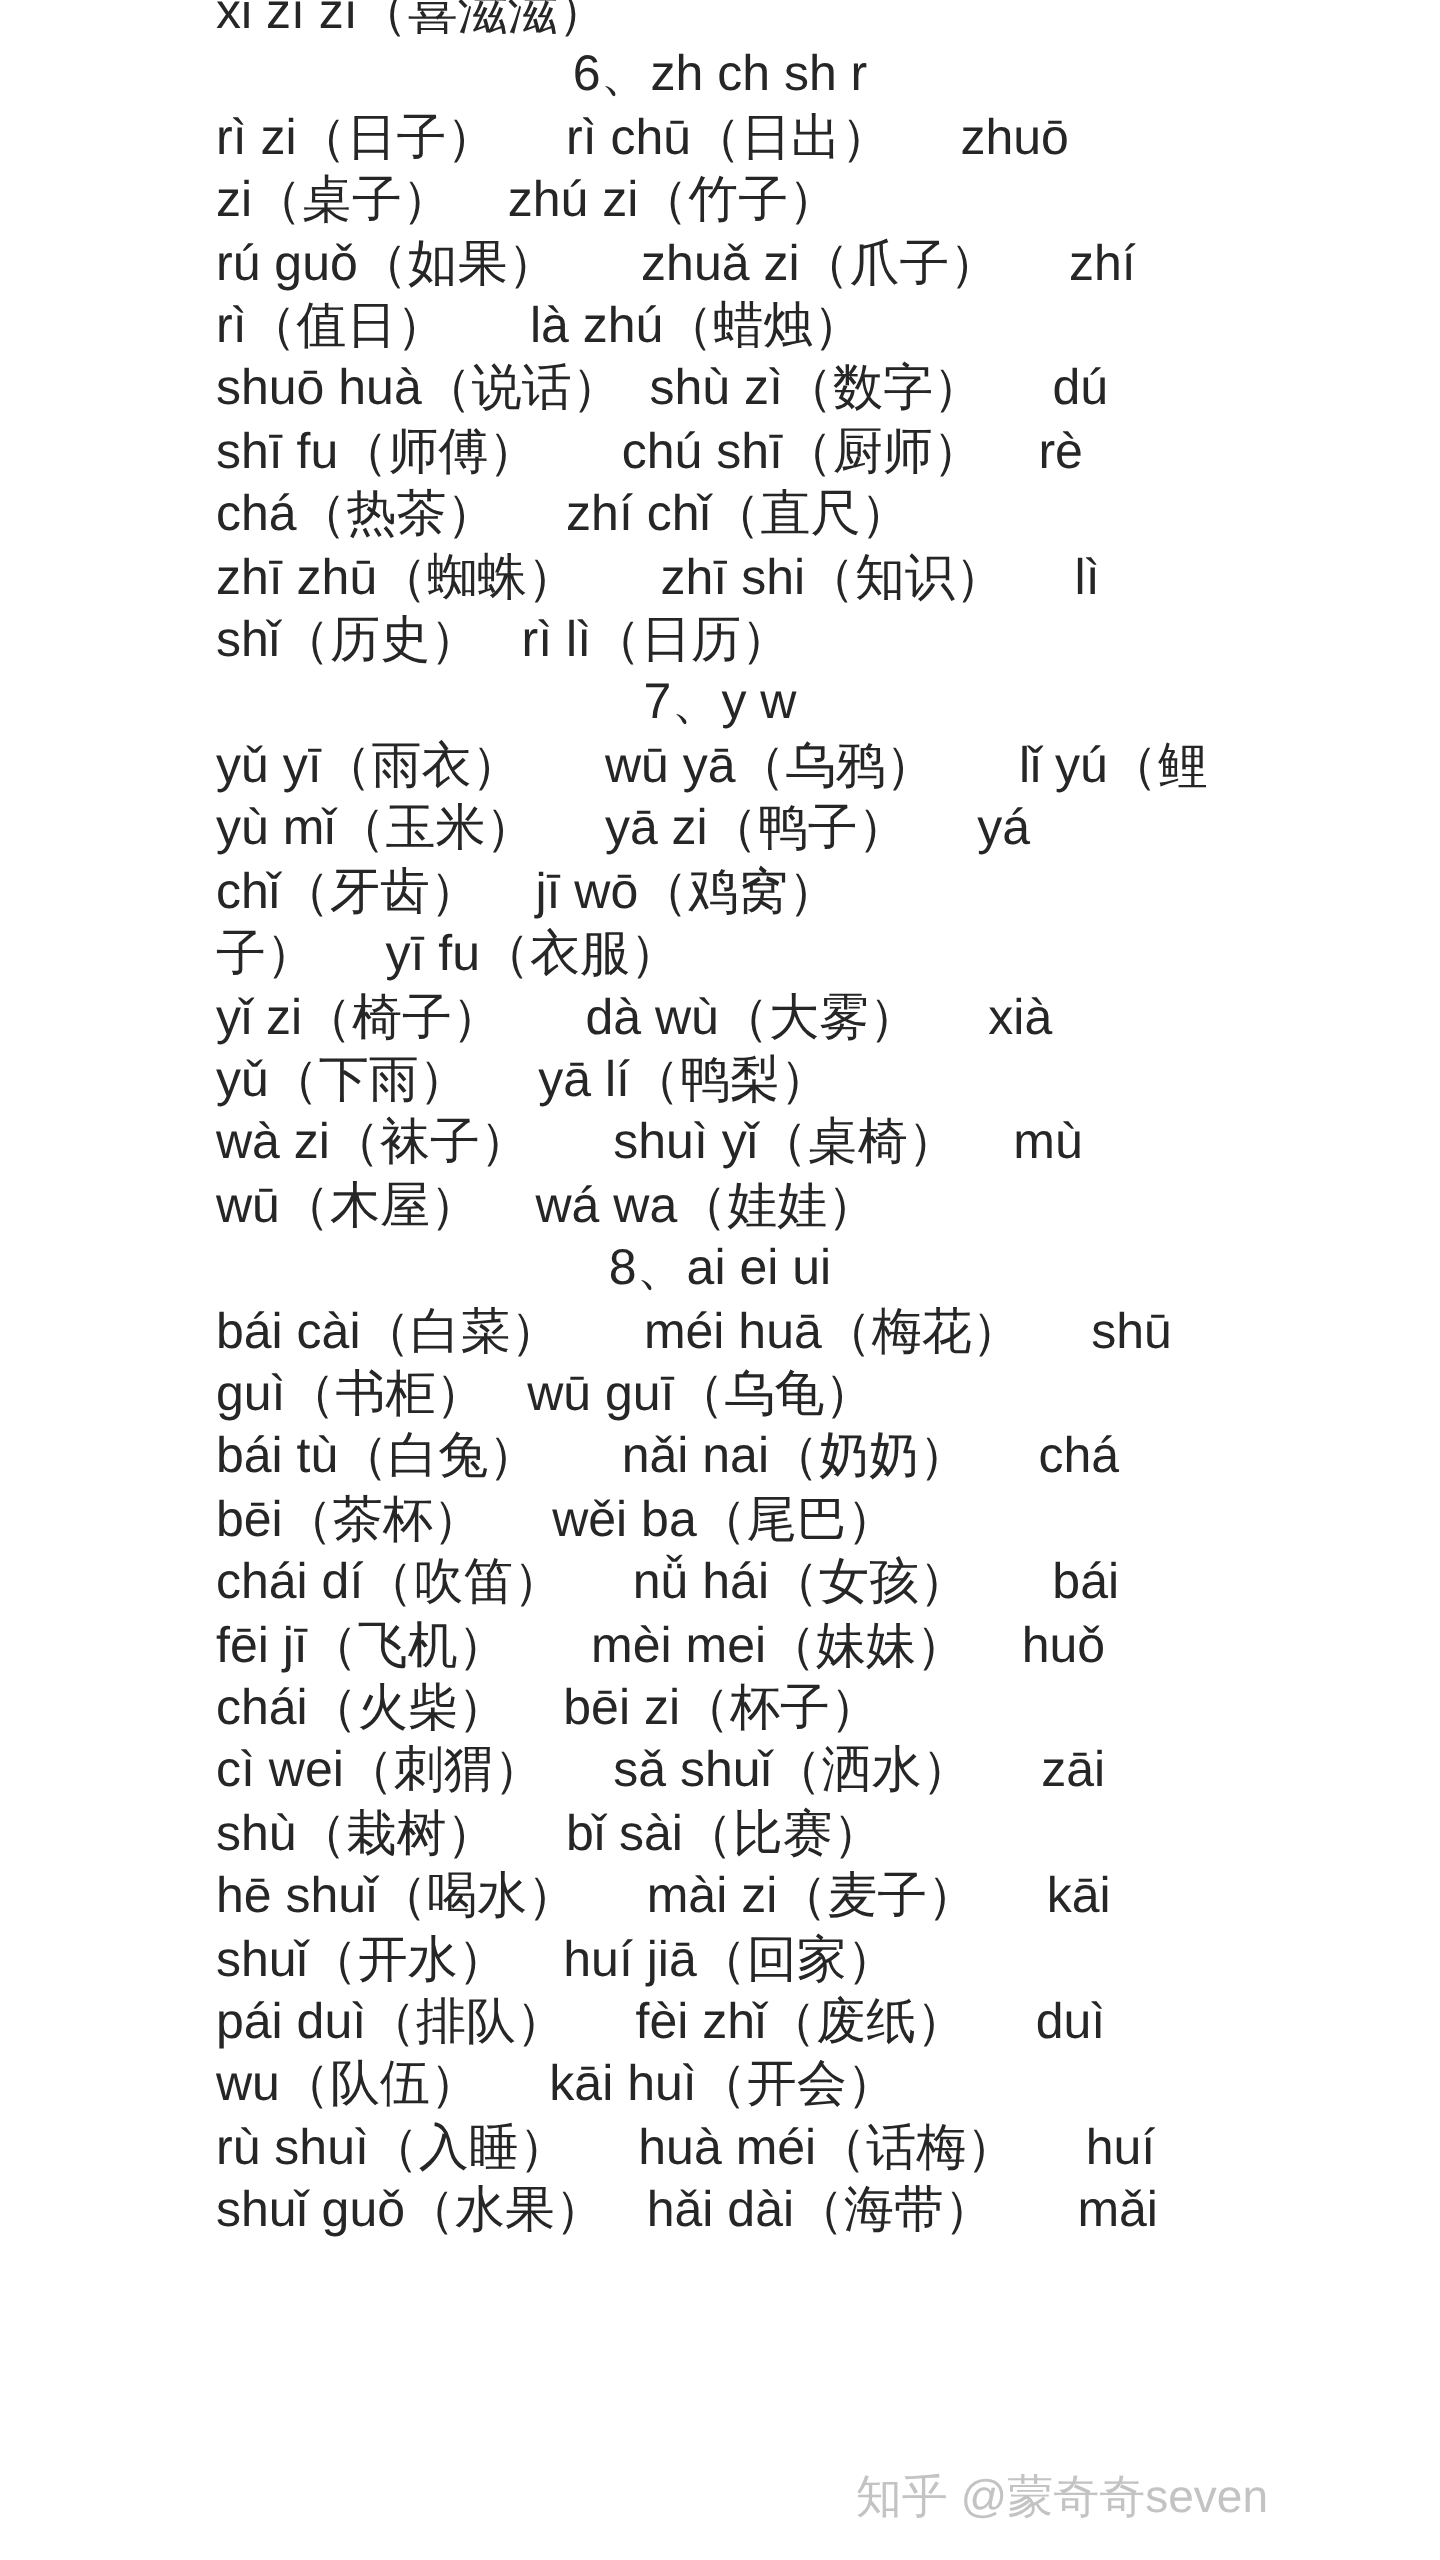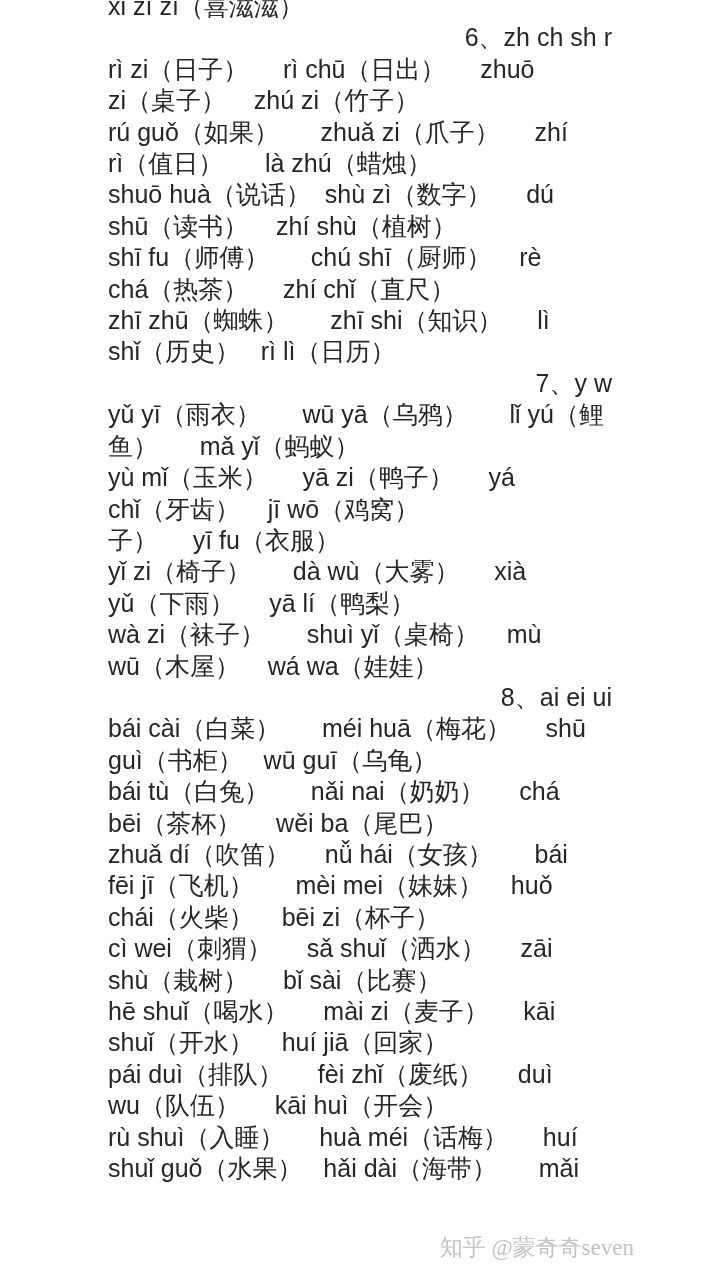--- a/index.html
+++ b/index.html
@@ -24,21 +24,21 @@
     left: 108px;
     width: 504px;
   }
   .line {
     font-size: 25px;
     line-height: 31.4px;
     color: #262626;
     white-space: pre;
   }
   .line.heading {
-    text-align: right;
+    text-align: center;
   }
   .menu-fab {
     position: absolute;
     left: 661px;
     top: 333px;
     width: 66px;
     height: 66px;
     border-radius: 50%;
     background: #ffffff;
     border: 1px solid #ededed;
@@ -60,57 +60,54 @@
   .watermark {
     position: absolute;
     top: 1234px;
     right: 12px;
     font-size: 23px;
     line-height: 28px;
     color: #c3c3c3;
     text-shadow: 1px 1px 0 rgba(255,255,255,0.85);
     white-space: pre;
     z-index: 4;
-    font-family: Liberation Serif, serif;
   }
 </style>
 </head>
 <body>
 
 <div class="screen">
 
   <div class="doc">
       <div class="line body">xǐ zī zī（喜滋滋）</div>
       <div class="line heading">6、zh ch sh r</div>
       <div class="line body">rì zi（日子）     rì chū（日出）     zhuō</div>
       <div class="line body">zi（桌子）    zhú zi（竹子）</div>
       <div class="line body">rú guǒ（如果）      zhuǎ zi（爪子）     zhí</div>
       <div class="line body">rì（值日）      là zhú（蜡烛）</div>
       <div class="line body">shuō huà（说话）  shù zì（数字）     dú</div>
-      <div class="line body">shū（读书）    zhí shù（植树）</div>
       <div class="line body">shī fu（师傅）      chú shī（厨师）    rè</div>
       <div class="line body">chá（热茶）     zhí chǐ（直尺）</div>
       <div class="line body">zhī zhū（蜘蛛）      zhī shi（知识）     lì</div>
       <div class="line body">shǐ（历史）   rì lì（日历）</div>
       <div class="line heading">7、y w</div>
       <div class="line body">yǔ yī（雨衣）      wū yā（乌鸦）      lǐ yú（鲤</div>
-      <div class="line body">鱼）      mǎ yǐ（蚂蚁）</div>
       <div class="line body">yù mǐ（玉米）     yā zi（鸭子）     yá</div>
       <div class="line body">chǐ（牙齿）    jī wō（鸡窝）</div>
       <div class="line body">子）     yī fu（衣服）</div>
       <div class="line body">yǐ zi（椅子）      dà wù（大雾）     xià</div>
       <div class="line body">yǔ（下雨）     yā lí（鸭梨）</div>
       <div class="line body">wà zi（袜子）      shuì yǐ（桌椅）    mù</div>
       <div class="line body">wū（木屋）    wá wa（娃娃）</div>
       <div class="line heading">8、ai ei ui</div>
       <div class="line body">bái cài（白菜）      méi huā（梅花）     shū</div>
       <div class="line body">guì（书柜）   wū guī（乌龟）</div>
       <div class="line body">bái tù（白兔）      nǎi nai（奶奶）     chá</div>
       <div class="line body">bēi（茶杯）     wěi ba（尾巴）</div>
-      <div class="line body">zhuǎ dí（吹笛）     nǚ hái（女孩）      bái</div>
+      <div class="line body">chái dí（吹笛）     nǚ hái（女孩）      bái</div>
       <div class="line body">fēi jī（飞机）      mèi mei（妹妹）    huǒ</div>
       <div class="line body">chái（火柴）    bēi zi（杯子）</div>
       <div class="line body">cì wei（刺猬）     sǎ shuǐ（洒水）     zāi</div>
       <div class="line body">shù（栽树）     bǐ sài（比赛）</div>
       <div class="line body">hē shuǐ（喝水）     mài zi（麦子）     kāi</div>
       <div class="line body">shuǐ（开水）    huí jiā（回家）</div>
       <div class="line body">pái duì（排队）     fèi zhǐ（废纸）     duì</div>
       <div class="line body">wu（队伍）     kāi huì（开会）</div>
       <div class="line body">rù shuì（入睡）     huà méi（话梅）     huí</div>
       <div class="line body">shuǐ guǒ（水果）   hǎi dài（海带）      mǎi</div>

